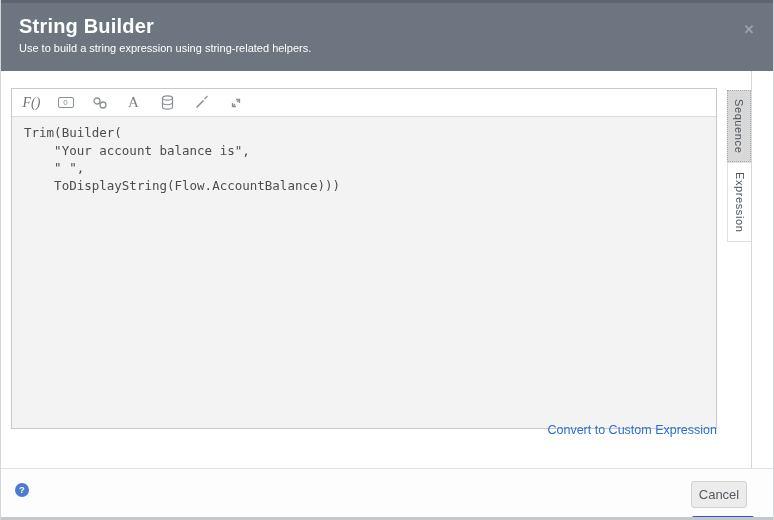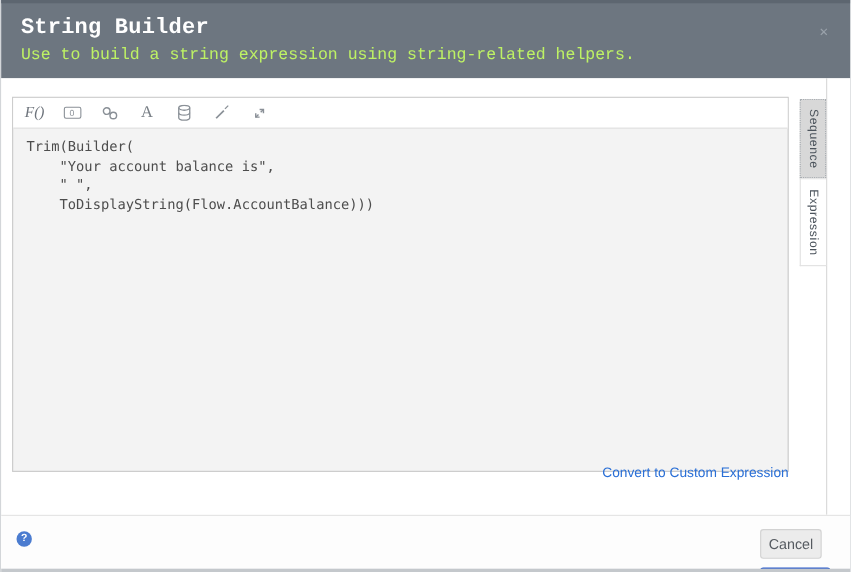--- a/index.html
+++ b/index.html
@@ -14,28 +14,27 @@
     border-right: 1px solid #d3d6d9;
     overflow: hidden;
   }
 
   
   .header {
     position: absolute; left: 0; top: 0; right: 0; height: 71px;
     background: #6d7680;
     border-top: 3px solid #5d6670;
     padding: 10px 18px 0 18px;
-    font-family: Liberation Mono, monospace;
   }
   .header h1 {
     color: #ffffff; font-size: 20px; font-weight: bold;
     letter-spacing: 0.2px; line-height: 26px;
   }
   .header .subtitle {
-    color: #bef264; font-size: 15px; margin-top: 3px;
+    color: #ffffff; font-size: 11px; margin-top: 3px;
   }
   .close-btn {
     position: absolute; right: 16px; top: 19px;
     width: 16px; height: 16px;
     color: #9aa2aa; font-size: 13px; line-height: 16px;
     text-align: center; cursor: pointer; font-weight: bold;
   }
 
   
   .editor {

